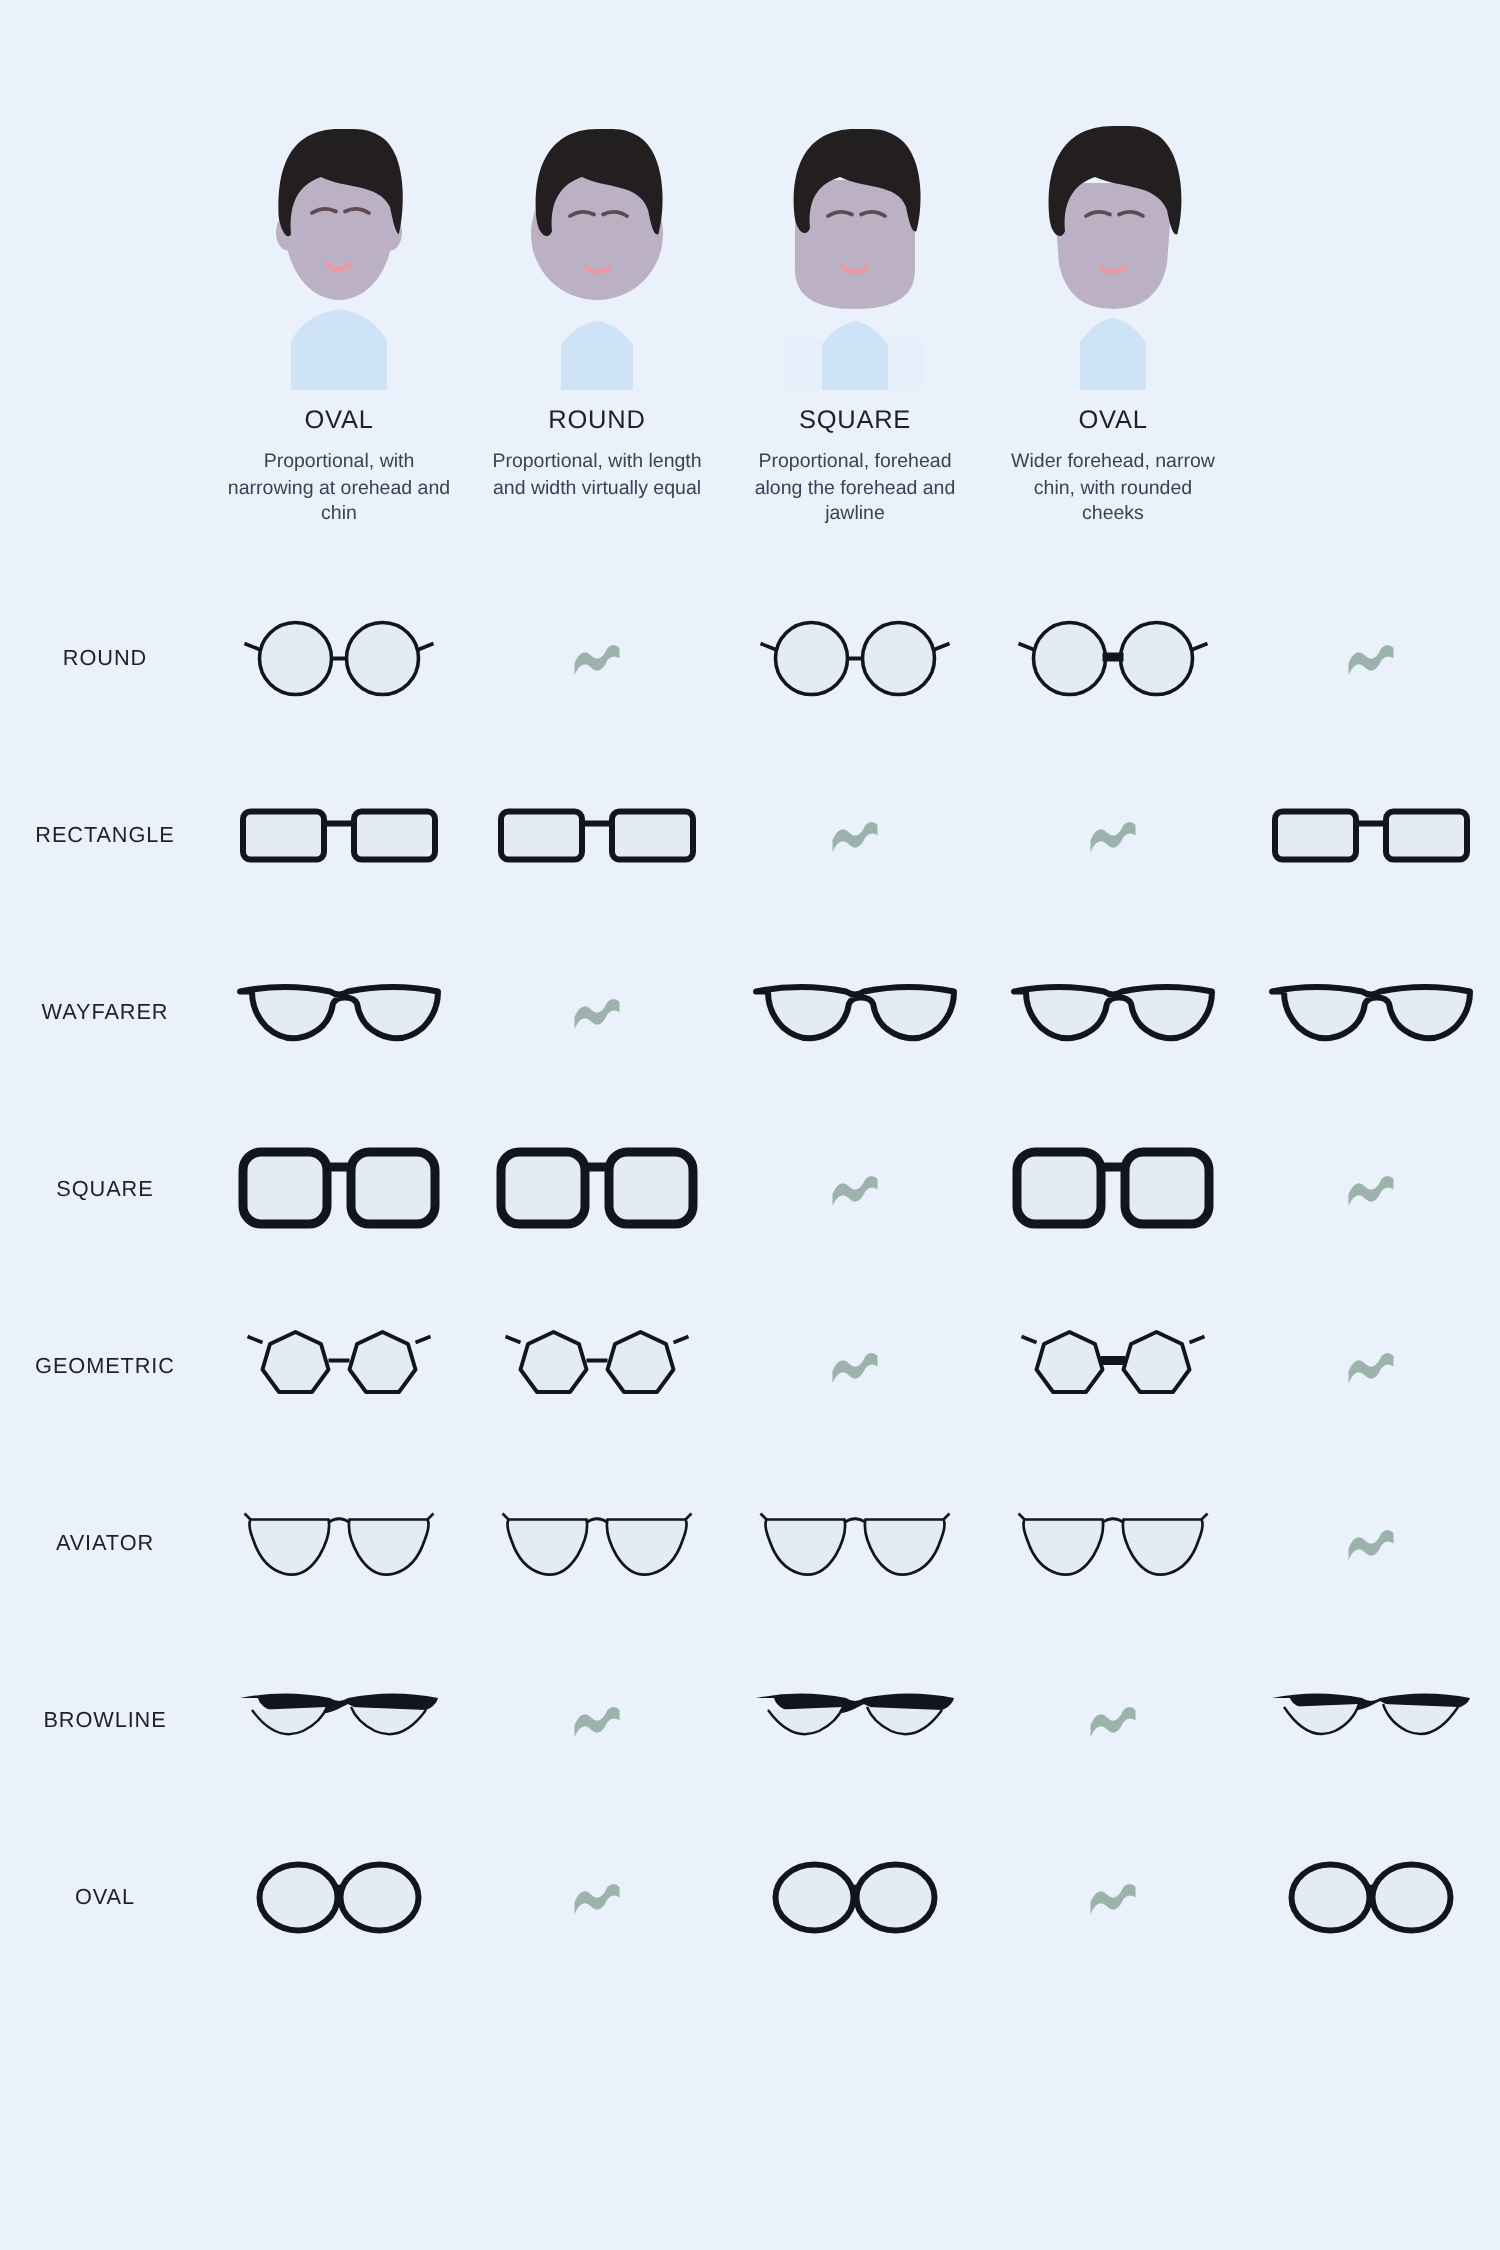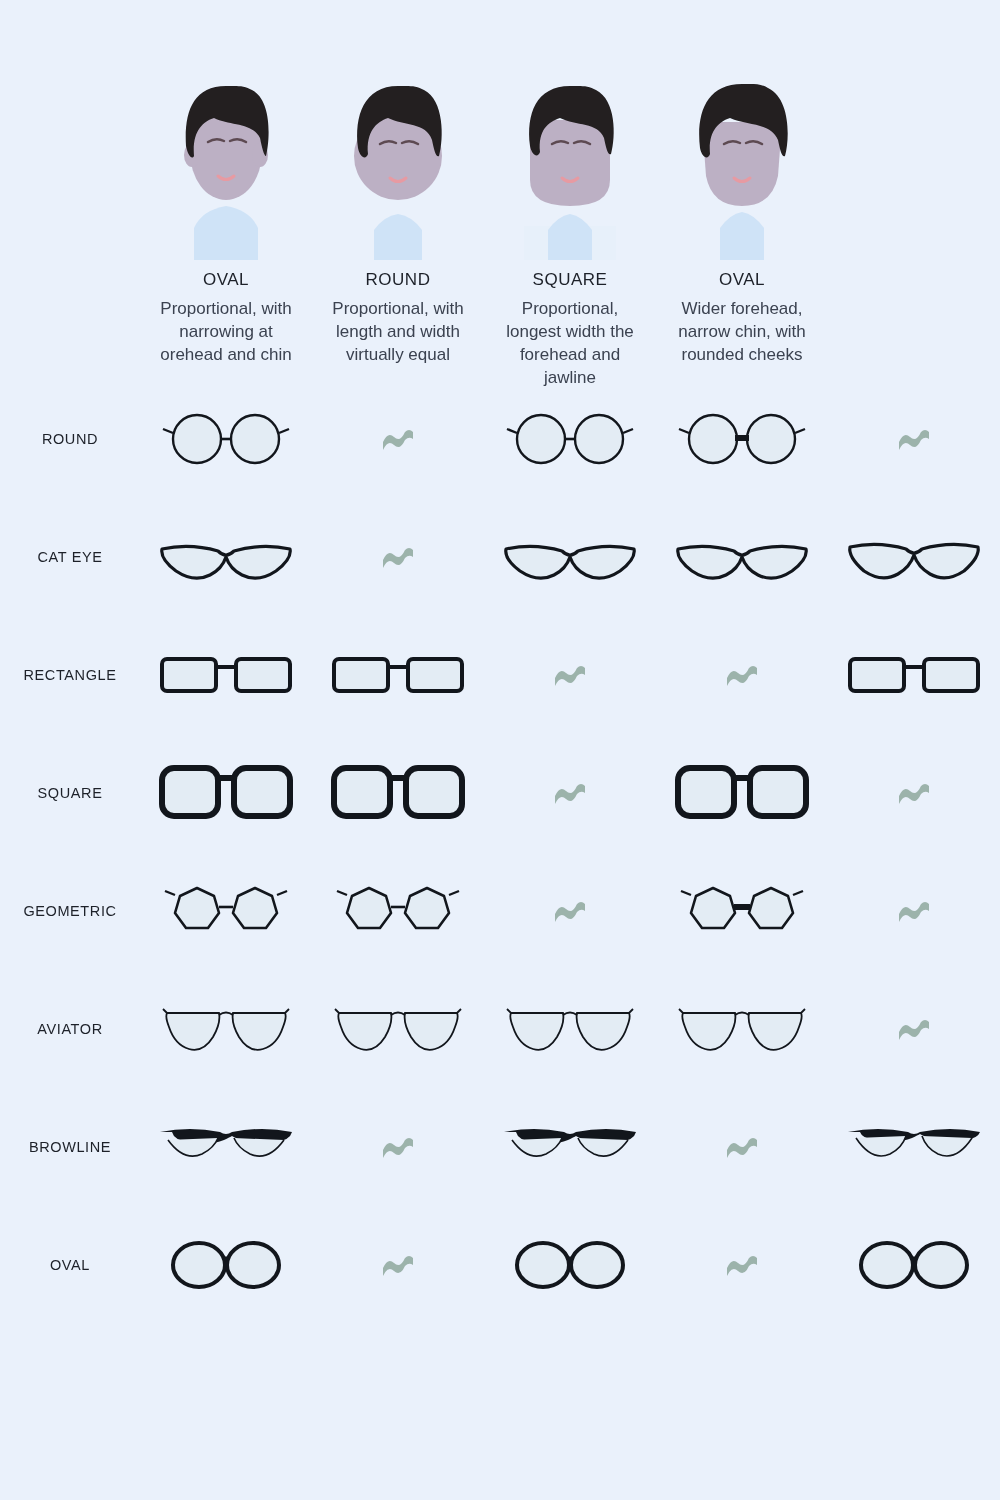--- a/index.html
+++ b/index.html
@@ -39,21 +39,21 @@
     height: 200px;
   }
   .face-name {
     margin-top: 10px;
     font-size: 17px;
     letter-spacing: 0.5px;
     color: #1d2129;
   }
   .face-desc {
     margin-top: 8px;
-    font-size: 17px;
+    font-size: 13px;
     line-height: 1.35;
     text-align: center;
     color: #3b4250;
     width: 150px;
   }
 
   
   .matrix {
     position: absolute;
     top: 380px;
@@ -131,21 +131,21 @@
       <svg class="face-art" viewBox="0 0 140 200">
         <rect x="24" y="166" width="92" height="34" fill="#e7f0fa"></rect>
         <path d="M48 170 q10 -14 22 -16 q12 2 22 16 l0 30 l-44 0 z" fill="#cfe3f7"></path>
         <path d="M30 60 h80 v60 q0 26 -40 26 q-40 0 -40 -26 z" fill="#bcb0c4"></path>
         <path d="M70 26 C 36 26 26 54 30 86 C 32 96 38 98 40 92 C 38 70 48 62 60 58 C 76 66 98 62 104 78 C 106 88 108 96 111 94 C 116 76 116 40 96 30 C 88 25 80 26 70 26 Z" fill="#231f20"></path>
         <path d="M52 84 q8 -5 16 -1" stroke="#5d4a52" stroke-width="2.5" fill="none" stroke-linecap="round"></path>
         <path d="M74 83 q8 -4 16 1" stroke="#5d4a52" stroke-width="2.5" fill="none" stroke-linecap="round"></path>
         <path d="M62 118 q8 7 16 0" stroke="#e79aa2" stroke-width="3" fill="none" stroke-linecap="round"></path>
       </svg>
       <div class="face-name">SQUARE</div>
-      <div class="face-desc">Proportional, longest width the forehead and jawline</div>
+      <div class="face-desc">Proportional, forehead along the forehead and jawline</div>
     </div>
 
 
     <div class="face-col">
       <svg class="face-art" viewBox="0 0 140 200">
         <path d="M48 168 q10 -14 22 -16 q12 2 22 16 l0 32 l-44 0 z" fill="#cfe3f7"></path>
         <path d="M30 62 h80 l-4 54 q-6 30 -36 30 q-30 0 -36 -30 z" fill="#bcb0c4"></path>
         <path d="M70 24 C 34 24 24 54 28 88 C 30 98 36 100 38 94 C 36 72 46 62 58 58 C 76 66 98 62 106 80 C 108 90 110 98 113 96 C 118 78 118 38 96 28 C 88 23 80 24 70 24 Z" fill="#231f20"></path>
         <path d="M52 84 q8 -5 16 -1" stroke="#5d4a52" stroke-width="2.5" fill="none" stroke-linecap="round"></path>
         <path d="M74 83 q8 -4 16 1" stroke="#5d4a52" stroke-width="2.5" fill="none" stroke-linecap="round"></path>
@@ -191,50 +191,20 @@
             </svg>
         </div>
         <div class="cell">
           <svg class="no-mark" viewBox="0 0 36 22">
               <path d="M3 14 q5 -11 11 -5 q6 6 11 -5 q4 -4 8 0 l0 7 q-4 -3 -8 1 q-5 11 -11 5 q-6 -6 -11 5 z" fill="#9cb3ab"></path>
             </svg>
         </div>
       </div>
     </div>
 
-    <div class="row">
-      <div class="row-label">CAT EYE</div>
-      <div class="cells">
-        <div class="cell">
-          <svg width="140" height="60" viewBox="0 0 140 60">
-              <path d="M6 22 q28 -6 56 2 q4 4 8 4 q4 0 8 -4 q28 -8 56 -2 q2 10 -14 22 q-18 12 -34 4 q-12 -6 -16 -18 q-4 12 -16 18 q-16 8 -34 -4 q-16 -12 -14 -22 z" fill="#e3ecf4" stroke="#12161c" stroke-width="3.2" stroke-linejoin="round"></path>
-            </svg>
-        </div>
-        <div class="cell">
-          <svg class="no-mark" viewBox="0 0 36 22">
-              <path d="M3 14 q5 -11 11 -5 q6 6 11 -5 q4 -4 8 0 l0 7 q-4 -3 -8 1 q-5 11 -11 5 q-6 -6 -11 5 z" fill="#9cb3ab"></path>
-            </svg>
-        </div>
-        <div class="cell">
-          <svg width="140" height="60" viewBox="0 0 140 60">
-              <path d="M6 22 q28 -6 56 2 q4 4 8 4 q4 0 8 -4 q28 -8 56 -2 q2 10 -14 22 q-18 12 -34 4 q-12 -6 -16 -18 q-4 12 -16 18 q-16 8 -34 -4 q-16 -12 -14 -22 z" fill="#e3ecf4" stroke="#12161c" stroke-width="3.2" stroke-linejoin="round"></path>
-            </svg>
-        </div>
-        <div class="cell">
-          <svg width="140" height="60" viewBox="0 0 140 60">
-              <path d="M6 22 q28 -6 56 2 q4 4 8 4 q4 0 8 -4 q28 -8 56 -2 q2 10 -14 22 q-18 12 -34 4 q-12 -6 -16 -18 q-4 12 -16 18 q-16 8 -34 -4 q-16 -12 -14 -22 z" fill="#e3ecf4" stroke="#12161c" stroke-width="3.2" stroke-linejoin="round"></path>
-            </svg>
-        </div>
-        <div class="cell">
-          <svg width="140" height="60" viewBox="0 0 140 60">
-              <path d="M6 20 q28 -6 56 2 q4 4 8 4 q4 0 8 -4 q28 -8 56 -2 q2 10 -14 24 q-18 12 -34 3 q-12 -7 -16 -19 q-4 12 -16 19 q-16 9 -34 -3 q-16 -14 -14 -24 z" fill="#e3ecf4" stroke="#12161c" stroke-width="3.2" stroke-linejoin="round"></path>
-            </svg>
-        </div>
-      </div>
-    </div>
 
     <div class="row">
       <div class="row-label">RECTANGLE</div>
       <div class="cells">
         <div class="cell">
           <svg width="140" height="56" viewBox="0 0 140 56">
               <rect x="6" y="12" width="54" height="32" rx="5" fill="#e3ecf4" stroke="#12161c" stroke-width="4"></rect>
               <rect x="80" y="12" width="54" height="32" rx="5" fill="#e3ecf4" stroke="#12161c" stroke-width="4"></rect>
               <path d="M60 20 h20" stroke="#12161c" stroke-width="4"></path>
             </svg>
@@ -259,20 +229,50 @@
         <div class="cell">
           <svg width="140" height="56" viewBox="0 0 140 56">
               <rect x="6" y="12" width="54" height="32" rx="5" fill="#e3ecf4" stroke="#12161c" stroke-width="4"></rect>
               <rect x="80" y="12" width="54" height="32" rx="5" fill="#e3ecf4" stroke="#12161c" stroke-width="4"></rect>
               <path d="M60 20 h20" stroke="#12161c" stroke-width="4"></path>
             </svg>
         </div>
       </div>
     </div>
 
+    <div class="row">
+      <div class="row-label">WAYFARER</div>
+      <div class="cells">
+        <div class="cell">
+          <svg width="140" height="56" viewBox="0 0 140 56">
+              <path d="M4 14 q30 -6 60 0 q6 4 12 0 q30 -6 60 0 q0 14 -10 24 q-14 12 -30 4 q-12 -6 -14 -20 q-2 -4 -8 -4 q-6 0 -8 4 q-2 14 -14 20 q-16 8 -30 -4 q-10 -10 -10 -24 z" fill="#e3ecf4" stroke="#12161c" stroke-width="4" stroke-linejoin="round"></path>
+            </svg>
+        </div>
+        <div class="cell">
+          <svg class="no-mark" viewBox="0 0 36 22">
+              <path d="M3 14 q5 -11 11 -5 q6 6 11 -5 q4 -4 8 0 l0 7 q-4 -3 -8 1 q-5 11 -11 5 q-6 -6 -11 5 z" fill="#9cb3ab"></path>
+            </svg>
+        </div>
+        <div class="cell">
+          <svg width="140" height="56" viewBox="0 0 140 56">
+              <path d="M4 14 q30 -6 60 0 q6 4 12 0 q30 -6 60 0 q0 14 -10 24 q-14 12 -30 4 q-12 -6 -14 -20 q-2 -4 -8 -4 q-6 0 -8 4 q-2 14 -14 20 q-16 8 -30 -4 q-10 -10 -10 -24 z" fill="#e3ecf4" stroke="#12161c" stroke-width="4" stroke-linejoin="round"></path>
+            </svg>
+        </div>
+        <div class="cell">
+          <svg width="140" height="56" viewBox="0 0 140 56">
+              <path d="M4 14 q30 -6 60 0 q6 4 12 0 q30 -6 60 0 q0 14 -10 24 q-14 12 -30 4 q-12 -6 -14 -20 q-2 -4 -8 -4 q-6 0 -8 4 q-2 14 -14 20 q-16 8 -30 -4 q-10 -10 -10 -24 z" fill="#e3ecf4" stroke="#12161c" stroke-width="4" stroke-linejoin="round"></path>
+            </svg>
+        </div>
+        <div class="cell">
+          <svg width="140" height="56" viewBox="0 0 140 56">
+              <path d="M4 14 q30 -6 60 0 q6 4 12 0 q30 -6 60 0 q0 14 -10 24 q-14 12 -30 4 q-12 -6 -14 -20 q-2 -4 -8 -4 q-6 0 -8 4 q-2 14 -14 20 q-16 8 -30 -4 q-10 -10 -10 -24 z" fill="#e3ecf4" stroke="#12161c" stroke-width="4" stroke-linejoin="round"></path>
+            </svg>
+        </div>
+      </div>
+    </div>
 
     <div class="row">
       <div class="row-label">SQUARE</div>
       <div class="cells">
         <div class="cell">
           <svg width="140" height="66" viewBox="0 0 140 66">
               <rect x="6" y="8" width="56" height="48" rx="12" fill="#e3ecf4" stroke="#12161c" stroke-width="6"></rect>
               <rect x="78" y="8" width="56" height="48" rx="12" fill="#e3ecf4" stroke="#12161c" stroke-width="6"></rect>
               <path d="M62 18 h16" stroke="#12161c" stroke-width="6"></path>
             </svg>

